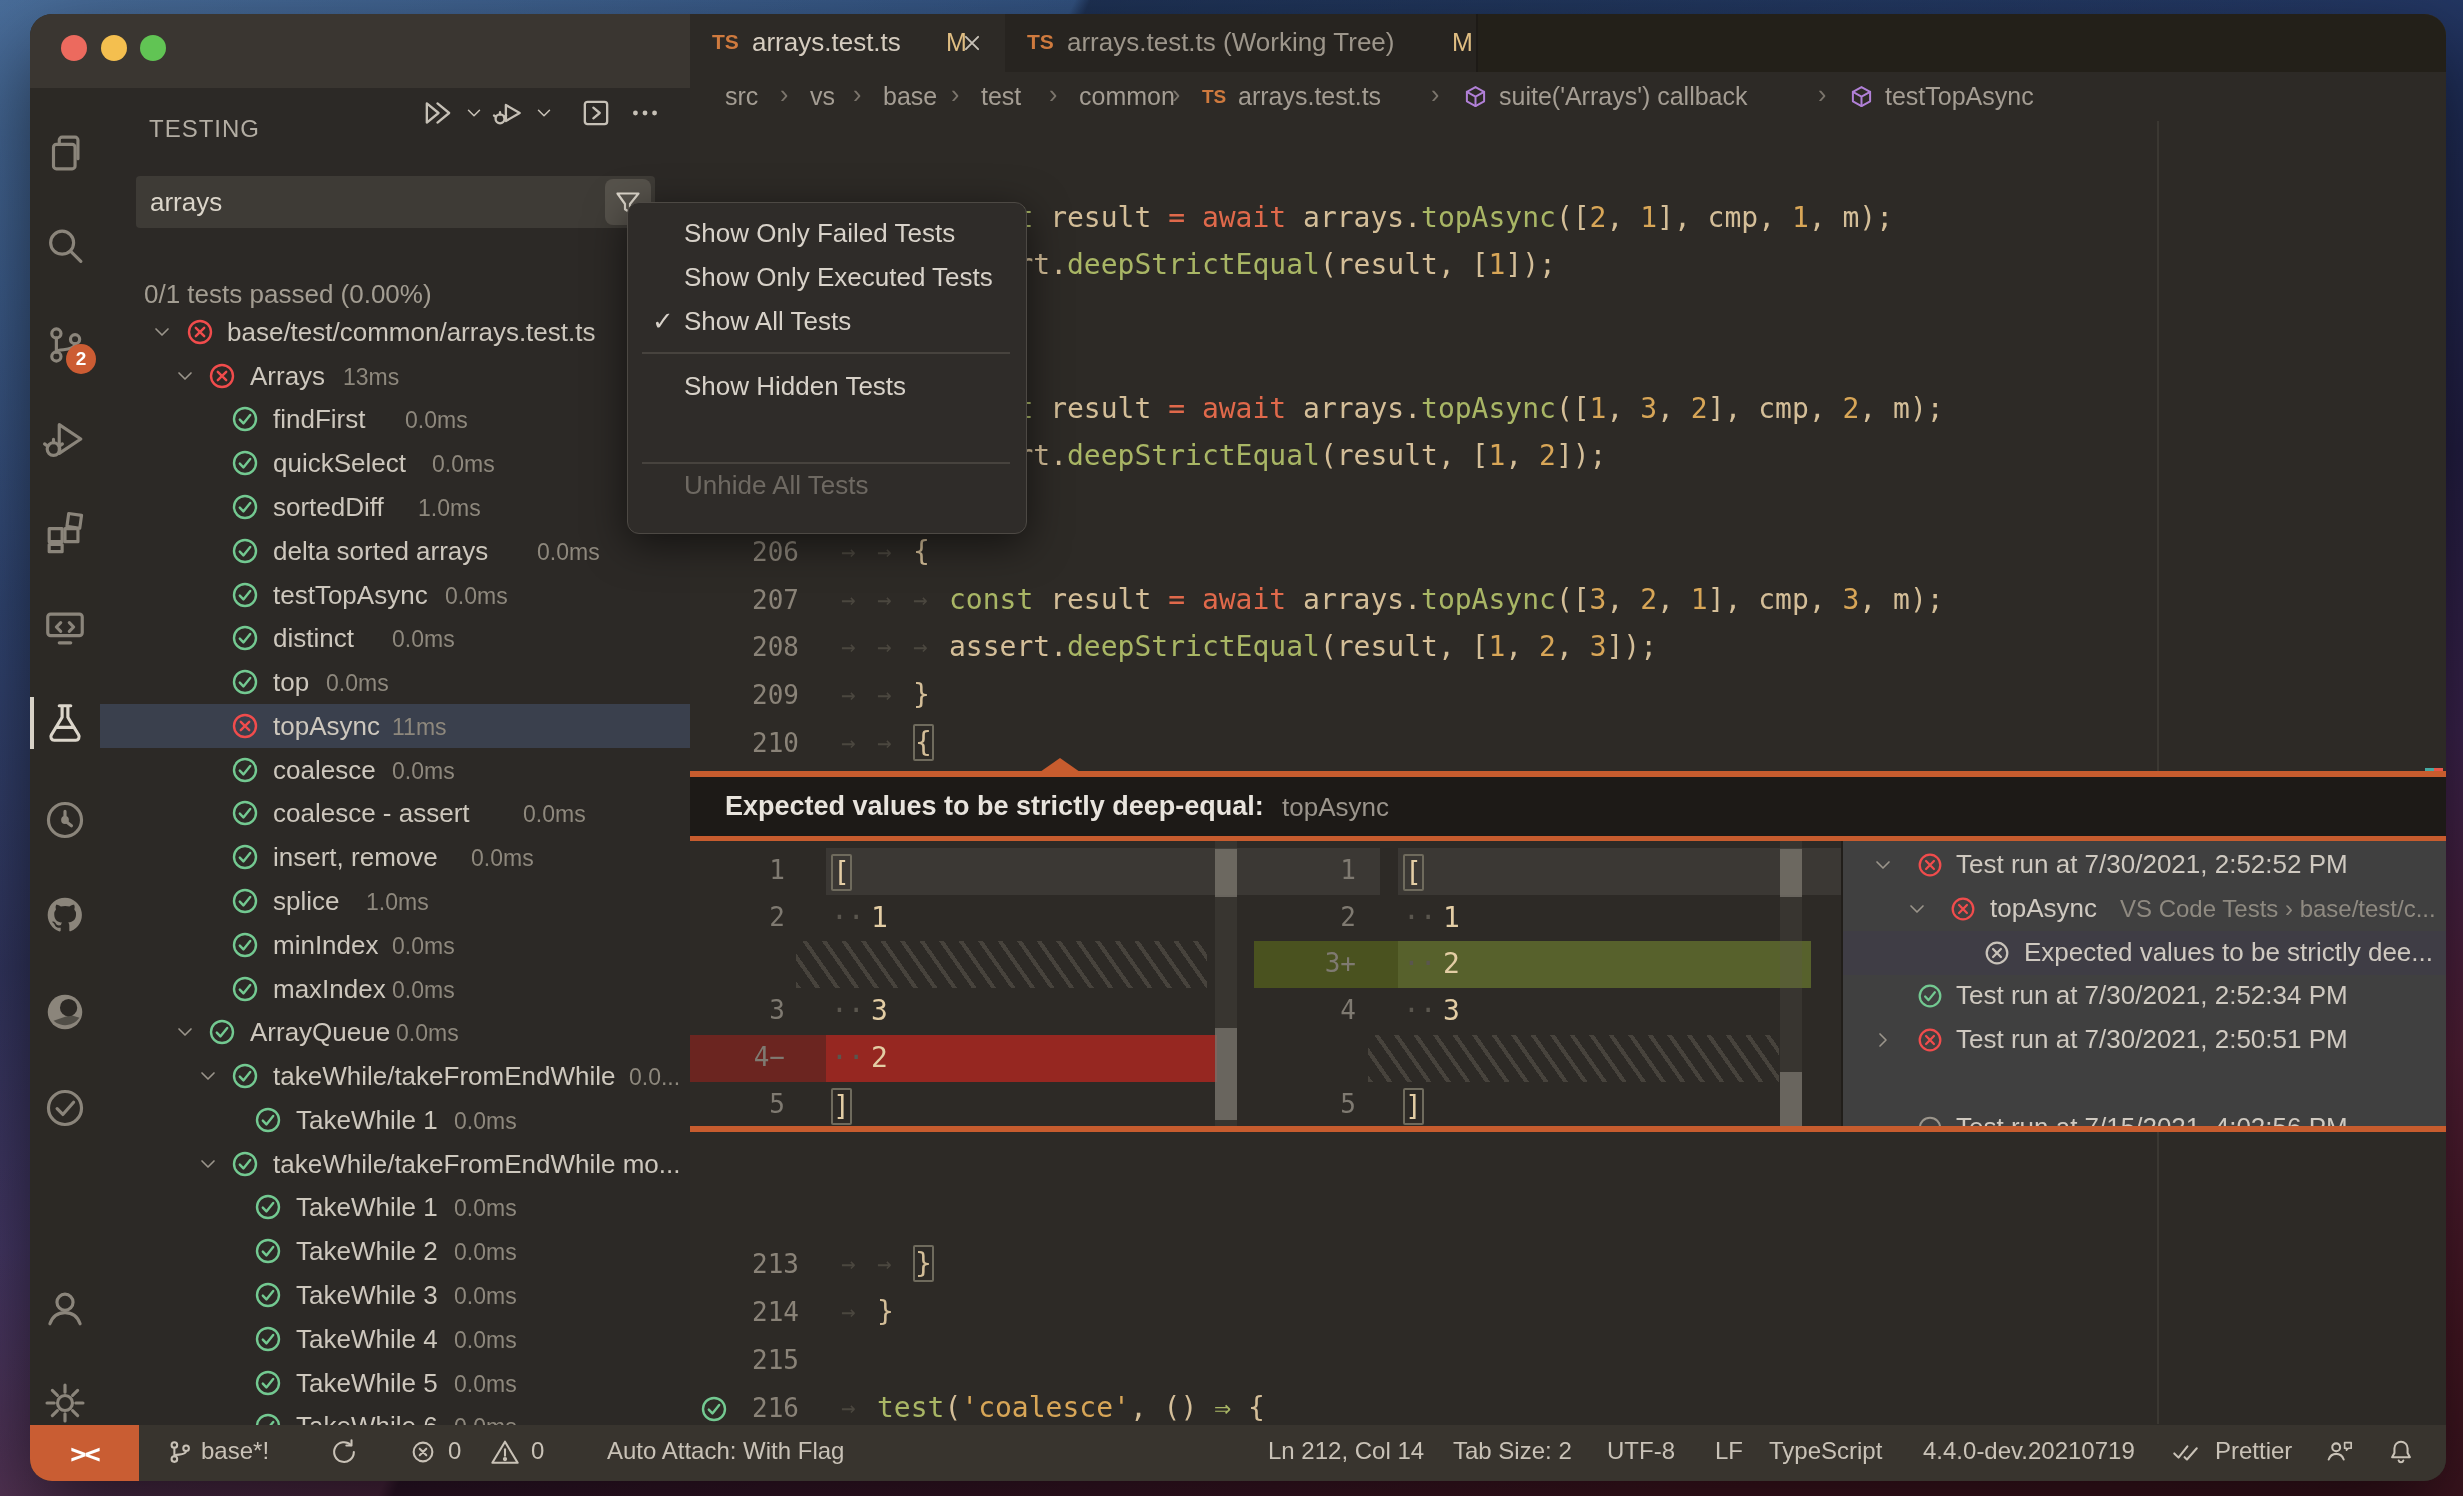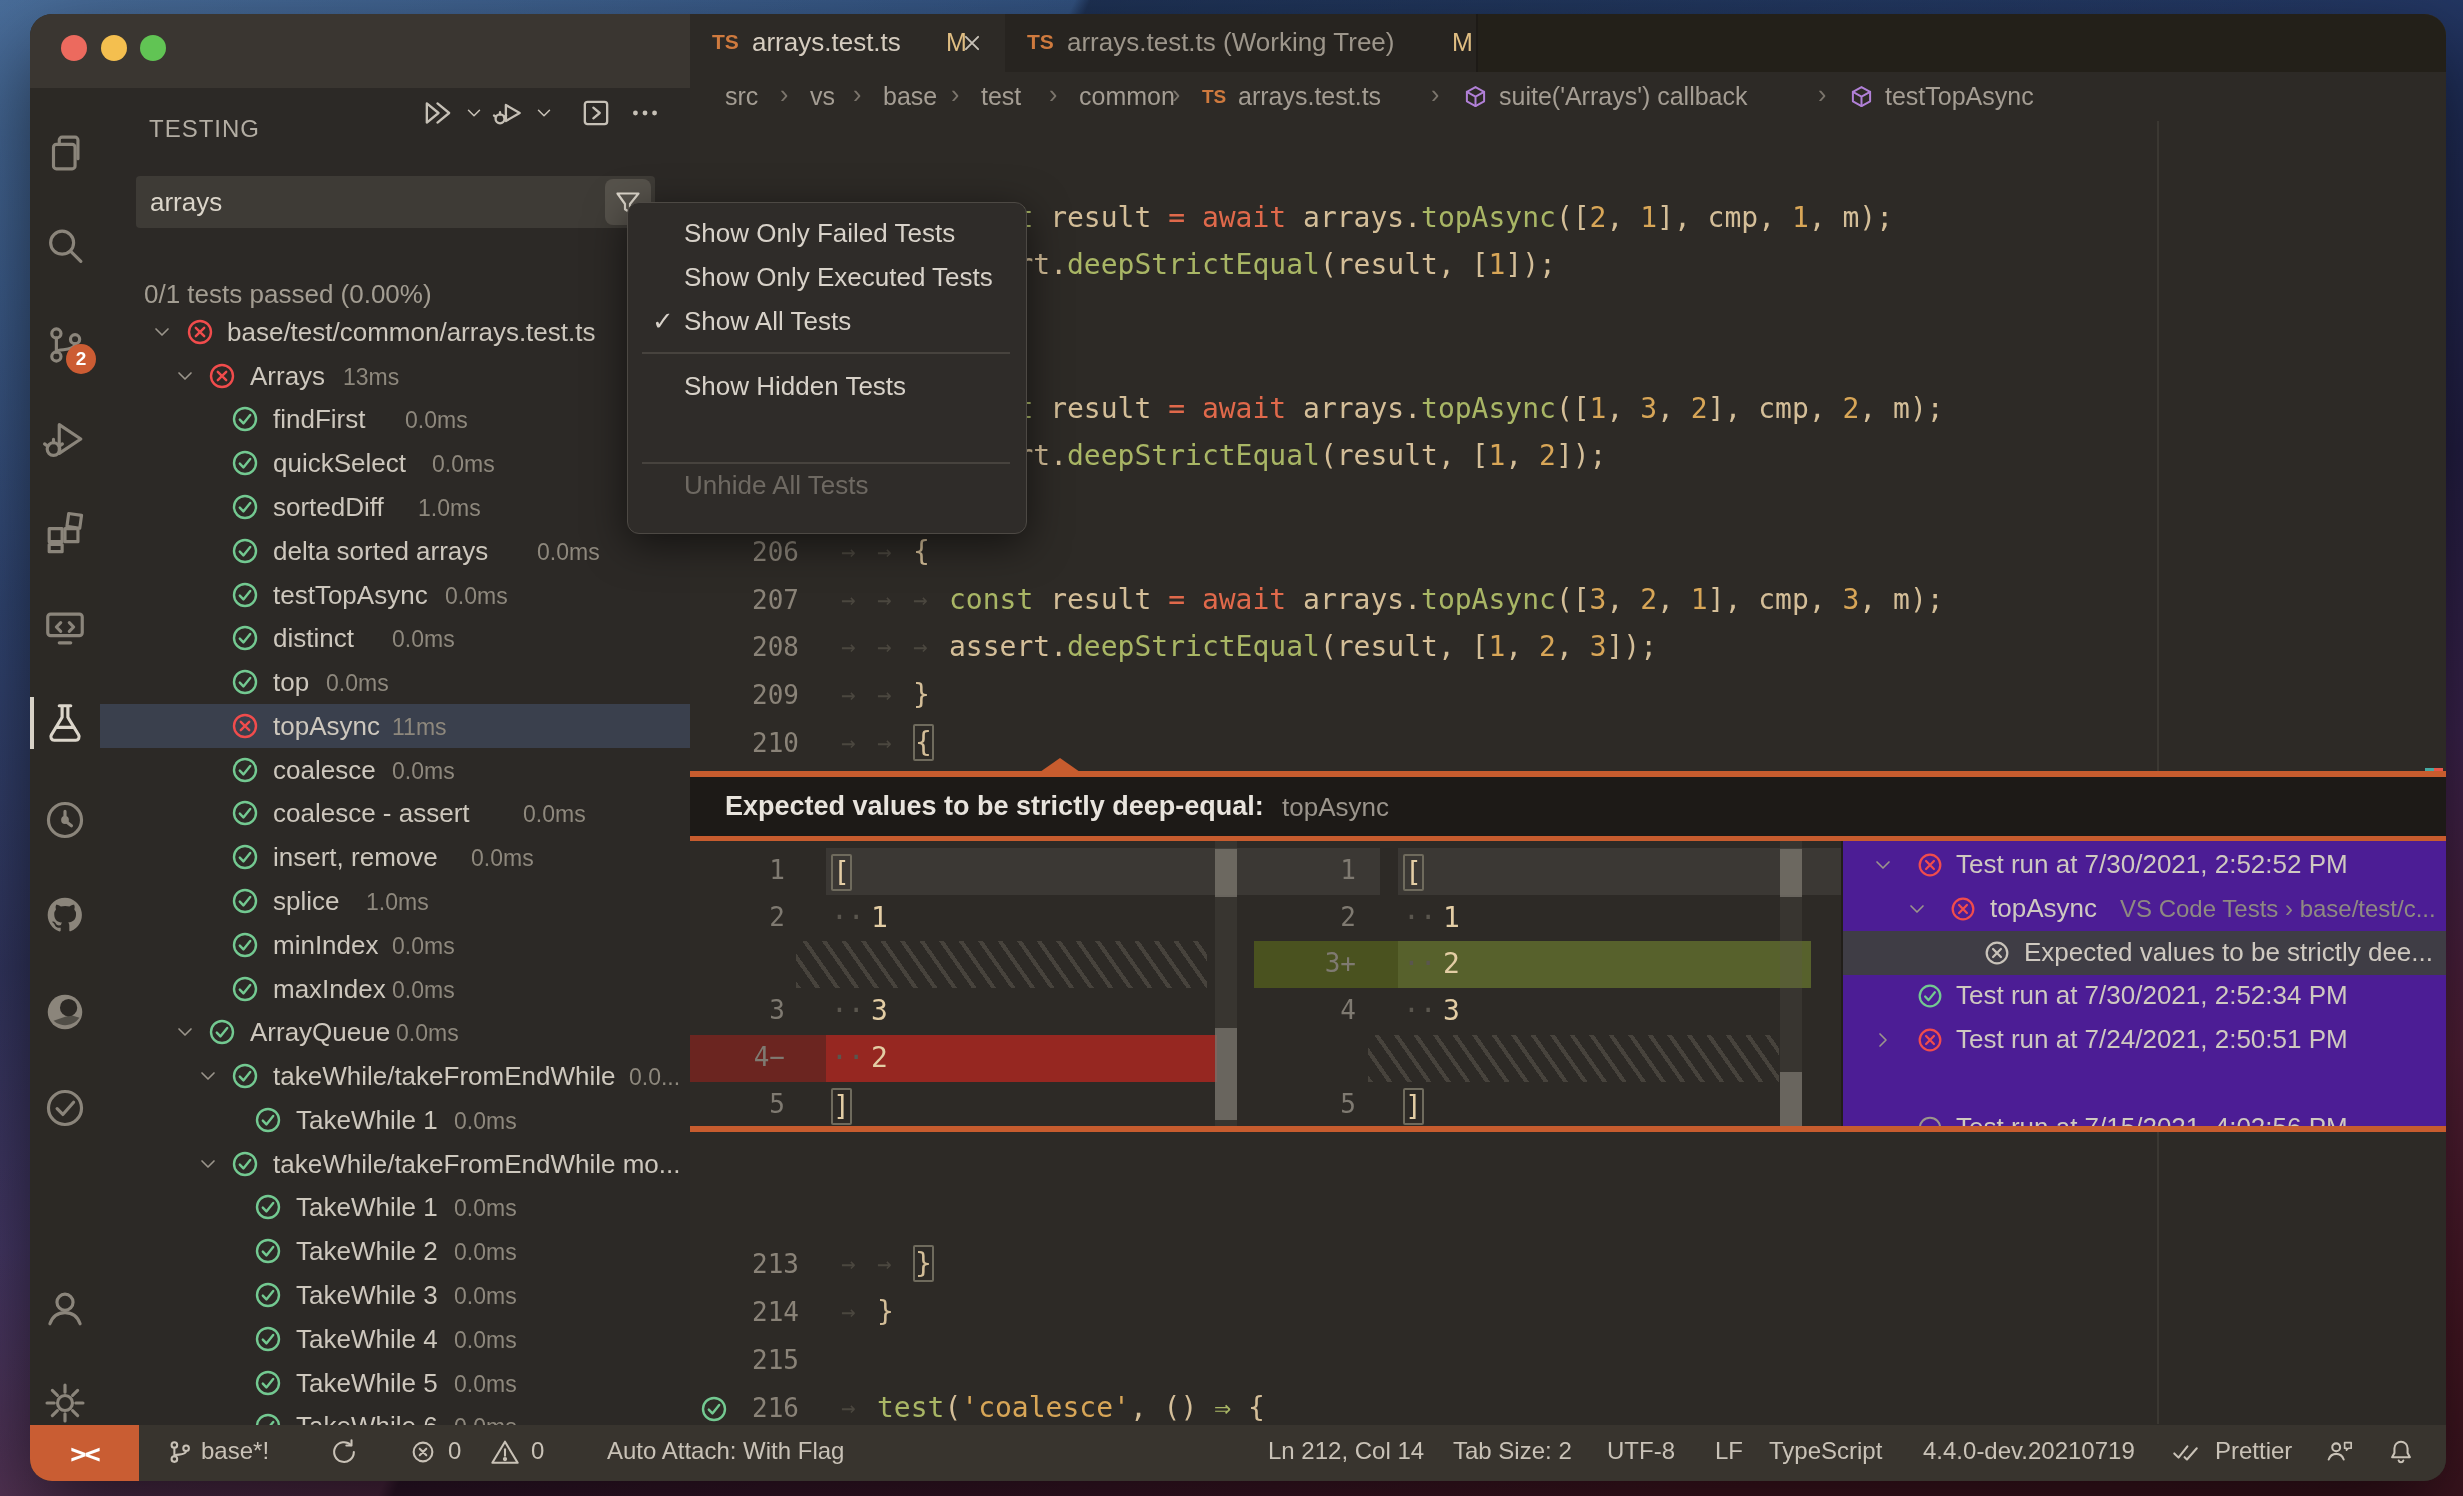--- a/index.html
+++ b/index.html
@@ -781,21 +781,21 @@
             <div class="hatch abs" style="left: 114px; top: 0px; width: 411px; height: 47px;"></div>
           </div>
           <div class="d-row abs" style="left: 0px; top: 241px; width: 557px;">
             <div class="d-num mono abs" style="left: 0px; top: 7px; width: 102px;">5</div>
             <div class="d-txt mono abs bkbox" style="left: 149px; top: 6px;">]</div>
           </div>
         </div>
         <div class="sbtrack abs" style="left: 1090px; top: 0px; height: 286px;"></div>
         <div class="sbslider abs" style="left: 1090px; top: 8px; height: 48px;"></div>
         <div class="sbslider abs" style="left: 1090px; top: 231px; height: 55px;"></div>
-        <div class="abs" style="left: 1151px; top: 0px; width: 605px; height: 286px; border-left: 2px solid rgb(33, 30, 26); background: #4c1d95;">
+        <div class="abs" style="left: 1151px; top: 0px; width: 605px; height: 286px; border-left: 2px solid rgb(33, 30, 26); background: #404040;">
           <div class="run-row abs" style="left: 0px; top: 2px; width: 605px;">
             <div class="abs" style="left: 28px; top: 10px; width: 24px; height: 24px; color: rgb(155, 149, 139);">
               <svg viewBox="0 0 32 32" fill="none" stroke="currentColor" stroke-width="2.2" stroke-linecap="round" stroke-linejoin="round">
                 <path d="M8 12l8 8 8-8"></path>
               </svg>
             </div>
             <div class="abs" style="left: 72px; top: 7px; width: 30px; height: 30px; color: rgb(241, 76, 76);">
               <svg viewBox="0 0 32 32" fill="none" stroke="currentColor" stroke-width="2.4" stroke-linecap="round" stroke-linejoin="round">
                 <circle cx="16" cy="16" r="11"></circle>
                 <path d="M11.8 11.8l8.4 8.4M20.2 11.8l-8.4 8.4"></path>
@@ -841,21 +841,21 @@
               <svg viewBox="0 0 32 32" fill="none" stroke="currentColor" stroke-width="2.2" stroke-linecap="round" stroke-linejoin="round">
                 <path d="M12 8l8 8-8 8"></path>
               </svg>
             </div>
             <div class="abs" style="left: 72px; top: 7px; width: 30px; height: 30px; color: rgb(241, 76, 76);">
               <svg viewBox="0 0 32 32" fill="none" stroke="currentColor" stroke-width="2.4" stroke-linecap="round" stroke-linejoin="round">
                 <circle cx="16" cy="16" r="11"></circle>
                 <path d="M11.8 11.8l8.4 8.4M20.2 11.8l-8.4 8.4"></path>
               </svg>
             </div>
-            <div class="r-lbl abs" style="left: 113px;">Test run at 7/24/2021, 2:50:51 PM</div>
+            <div class="r-lbl abs" style="left: 113px;">Test run at 7/30/2021, 2:50:51 PM</div>
           </div>
           <div class="run-row abs" style="left: 0px; top: 265px; width: 605px;">
             <div class="abs" style="left: 72px; top: 7px; width: 30px; height: 30px; color: rgb(155, 149, 139);">
               <svg viewBox="0 0 32 32" fill="none" stroke="currentColor" stroke-width="2.2" stroke-linecap="round" stroke-linejoin="round">
                 <circle cx="16" cy="16" r="11"></circle>
               </svg>
             </div>
             <div class="r-lbl abs" style="left: 113px;">Test run at 7/15/2021, 4:02:56 PM</div>
           </div>
         </div>

